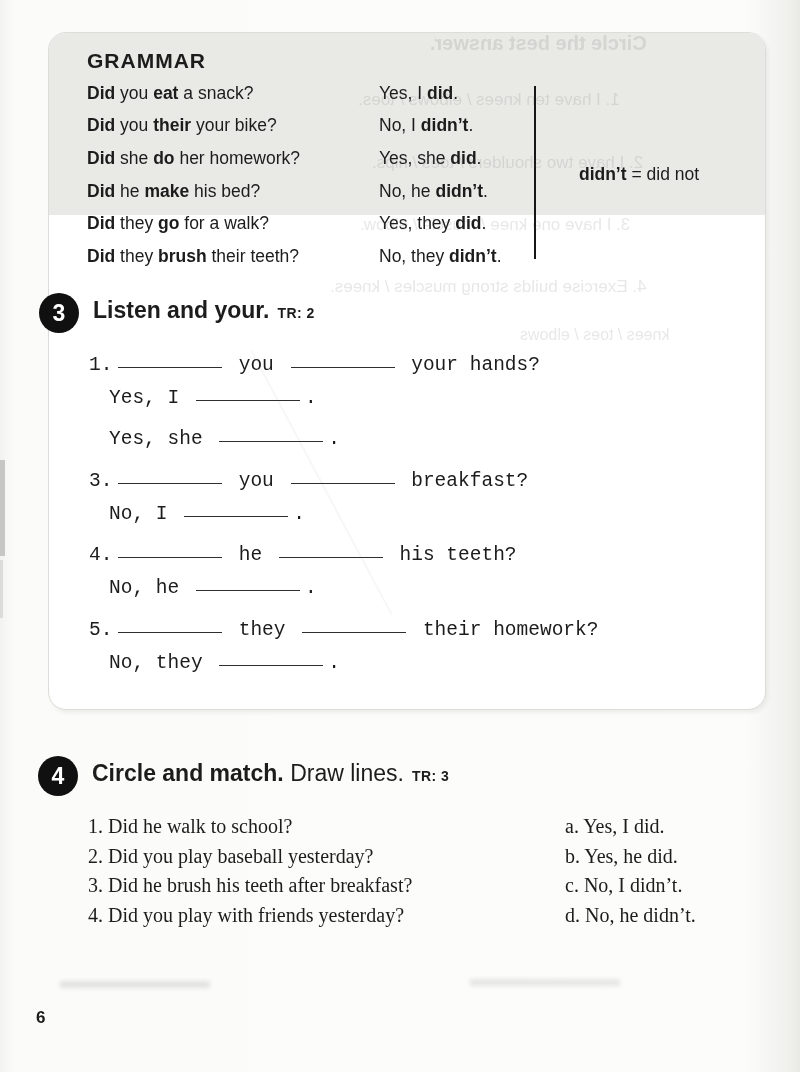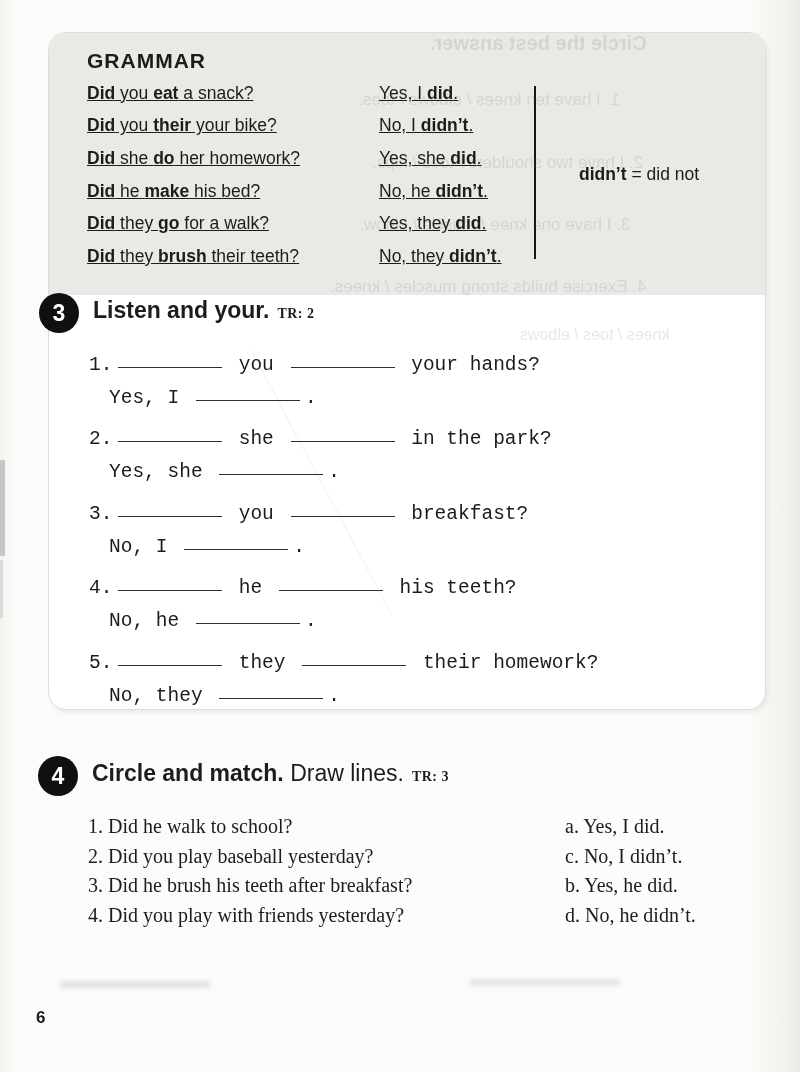--- a/index.html
+++ b/index.html
@@ -21,44 +21,44 @@
   
   .card{
     position:absolute;left:48px;top:32px;width:716px;height:676px;
     background:#ffffff;border:1px solid var(--card-border,#dcdcd8);
     border-radius:18px;z-index:2;
     box-shadow:2px 3px 4px rgba(0,0,0,0.06);
   }
 
   
   .grammar{
-    position:absolute;left:0;top:0;right:0;height:262px;
+    position:absolute;left:0;top:0;right:0;height:182px;
     background:var(--grammar-bg,#e9e9e6);
     border-radius:17px 17px 0 0;
   }
   .g-title{position:absolute;left:38px;top:16px;font-size:21px;font-weight:800;letter-spacing:1px;}
-  .g-rows{position:absolute;left:38px;top:44px;right:10px;text-decoration:underline;}
+  .g-rows{position:absolute;left:38px;top:44px;right:10px;}
   .g-row{display:flex;height:32.6px;align-items:center;font-size:17.5px;}
   .g-q{width:292px;}
   .g-a{flex:0 0 auto;}
   .g-divider{position:absolute;left:485px;top:53px;height:173px;width:0;border-left:2px solid #161616;}
   .g-note{position:absolute;left:490px;top:131px;width:200px;text-align:center;font-size:17.5px;}
 
   b{font-weight:700;}
 
   
   .badge{
     position:absolute;width:40px;height:40px;border-radius:50%;
     background:var(--badge-bg,#101010);color:#fff;
     display:flex;align-items:center;justify-content:center;
     font-size:23px;font-weight:800;z-index:4;
   }
   .ex-header{position:absolute;font-size:23px;font-weight:800;white-space:nowrap;z-index:4;}
   .ex-header .plain{font-weight:400;}
-  .tr-label{font-size:14px;font-weight:800;letter-spacing:0.5px;margin-left:8px;font-family:Liberation Serif, serif;}
+  .tr-label{font-size:14px;font-weight:800;letter-spacing:0.5px;margin-left:8px;}
 
   
   .ex3-items{position:absolute;left:40px;top:316px;font-family:Liberation Mono, monospace;font-size:19.5px;z-index:3;}
   .ex3-item{margin-bottom:8.4px;}
   .ex3-item .line{height:33px;line-height:33px;white-space:nowrap;}
   .ex3-item .a-line{margin-left:20px;}
   .num{display:inline-block;min-width:24px;}
   .blank{
     display:inline-block;width:104px;height:4px;
     border-bottom:1.5px solid #2e2e2e;margin:0 5px;vertical-align:2px;
@@ -129,21 +129,20 @@
     </div>
     <div class="ex-header" style="left:44px;top:264px;">
       <span>Listen and your.</span><span class="tr-label">TR: 2</span>
     </div>
     <div class="ex3-items" id="ex3-items">
         <div class="ex3-item">
           <div class="line q-line"><span class="num">1.</span><span class="blank"></span> you <span class="blank"></span> your hands?</div>
           <div class="line a-line">Yes, I <span class="blank"></span>.</div>
         </div>
         <div class="ex3-item">
-          <div class="line q-line"><span class="num">2.</span><span class="blank"></span> she <span class="blank"></span> in the park?</div>
           <div class="line a-line">Yes, she <span class="blank"></span>.</div>
         </div>
         <div class="ex3-item">
           <div class="line q-line"><span class="num">3.</span><span class="blank"></span> you <span class="blank"></span> breakfast?</div>
           <div class="line a-line">No, I <span class="blank"></span>.</div>
         </div>
         <div class="ex3-item">
           <div class="line q-line"><span class="num">4.</span><span class="blank"></span> he <span class="blank"></span> his teeth?</div>
           <div class="line a-line">No, he <span class="blank"></span>.</div>
         </div>
@@ -162,19 +161,19 @@
     <span class="plain">Draw lines.</span><span class="tr-label">TR: 3</span>
   </div>
   <div class="ex4-list" id="ex4-questions" style="left:88px;top:812px;">
       <div class="row">1. Did he walk to school?</div>
       <div class="row">2. Did you play baseball yesterday?</div>
       <div class="row">3. Did he brush his teeth after breakfast?</div>
       <div class="row">4. Did you play with friends yesterday?</div>
     </div>
   <div class="ex4-list" id="ex4-answers" style="left:549px;top:812px;margin-left:16px;">
       <div class="row">a. Yes, I did.</div>
+      <div class="row">b. Yes, he did.</div>
       <div class="row">c. No, I didn’t.</div>
-      <div class="row">b. Yes, he did.</div>
       <div class="row">d. No, he didn’t.</div>
     </div>
 
   <div class="page-number">6</div>
 </div>
 
 </body></html>

